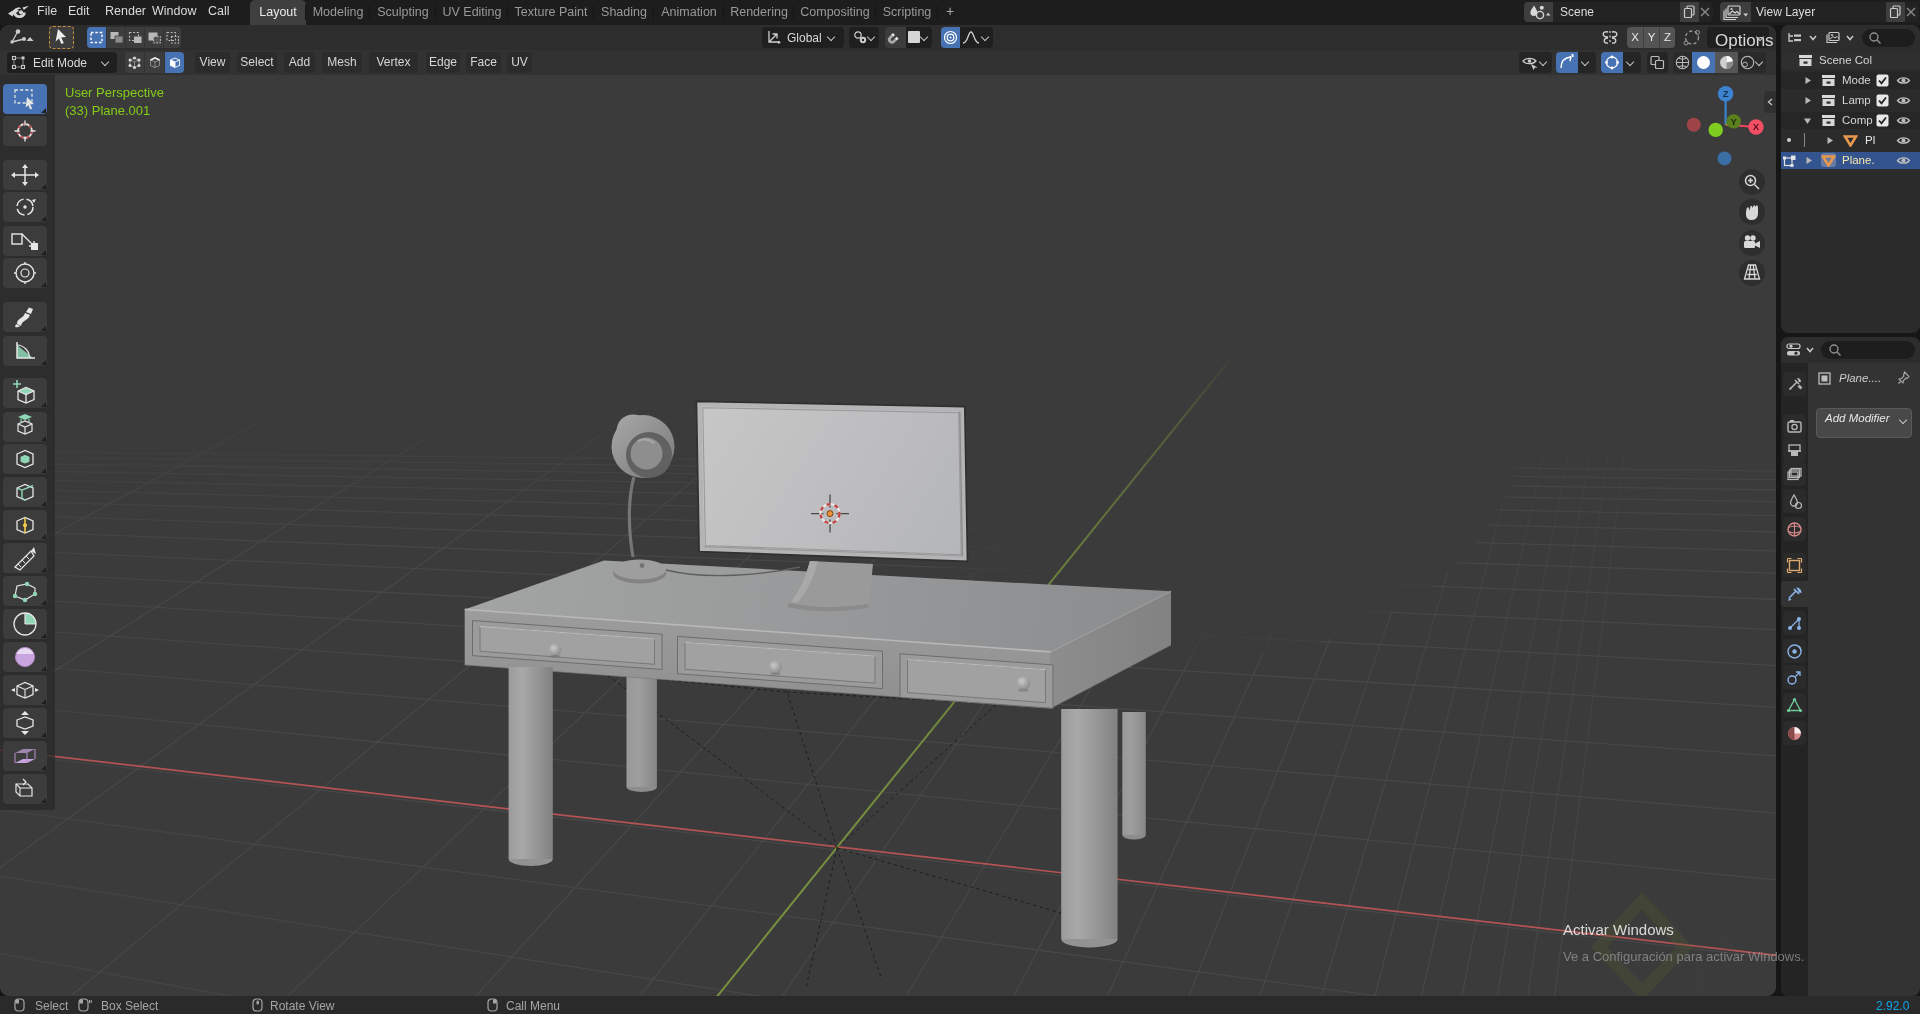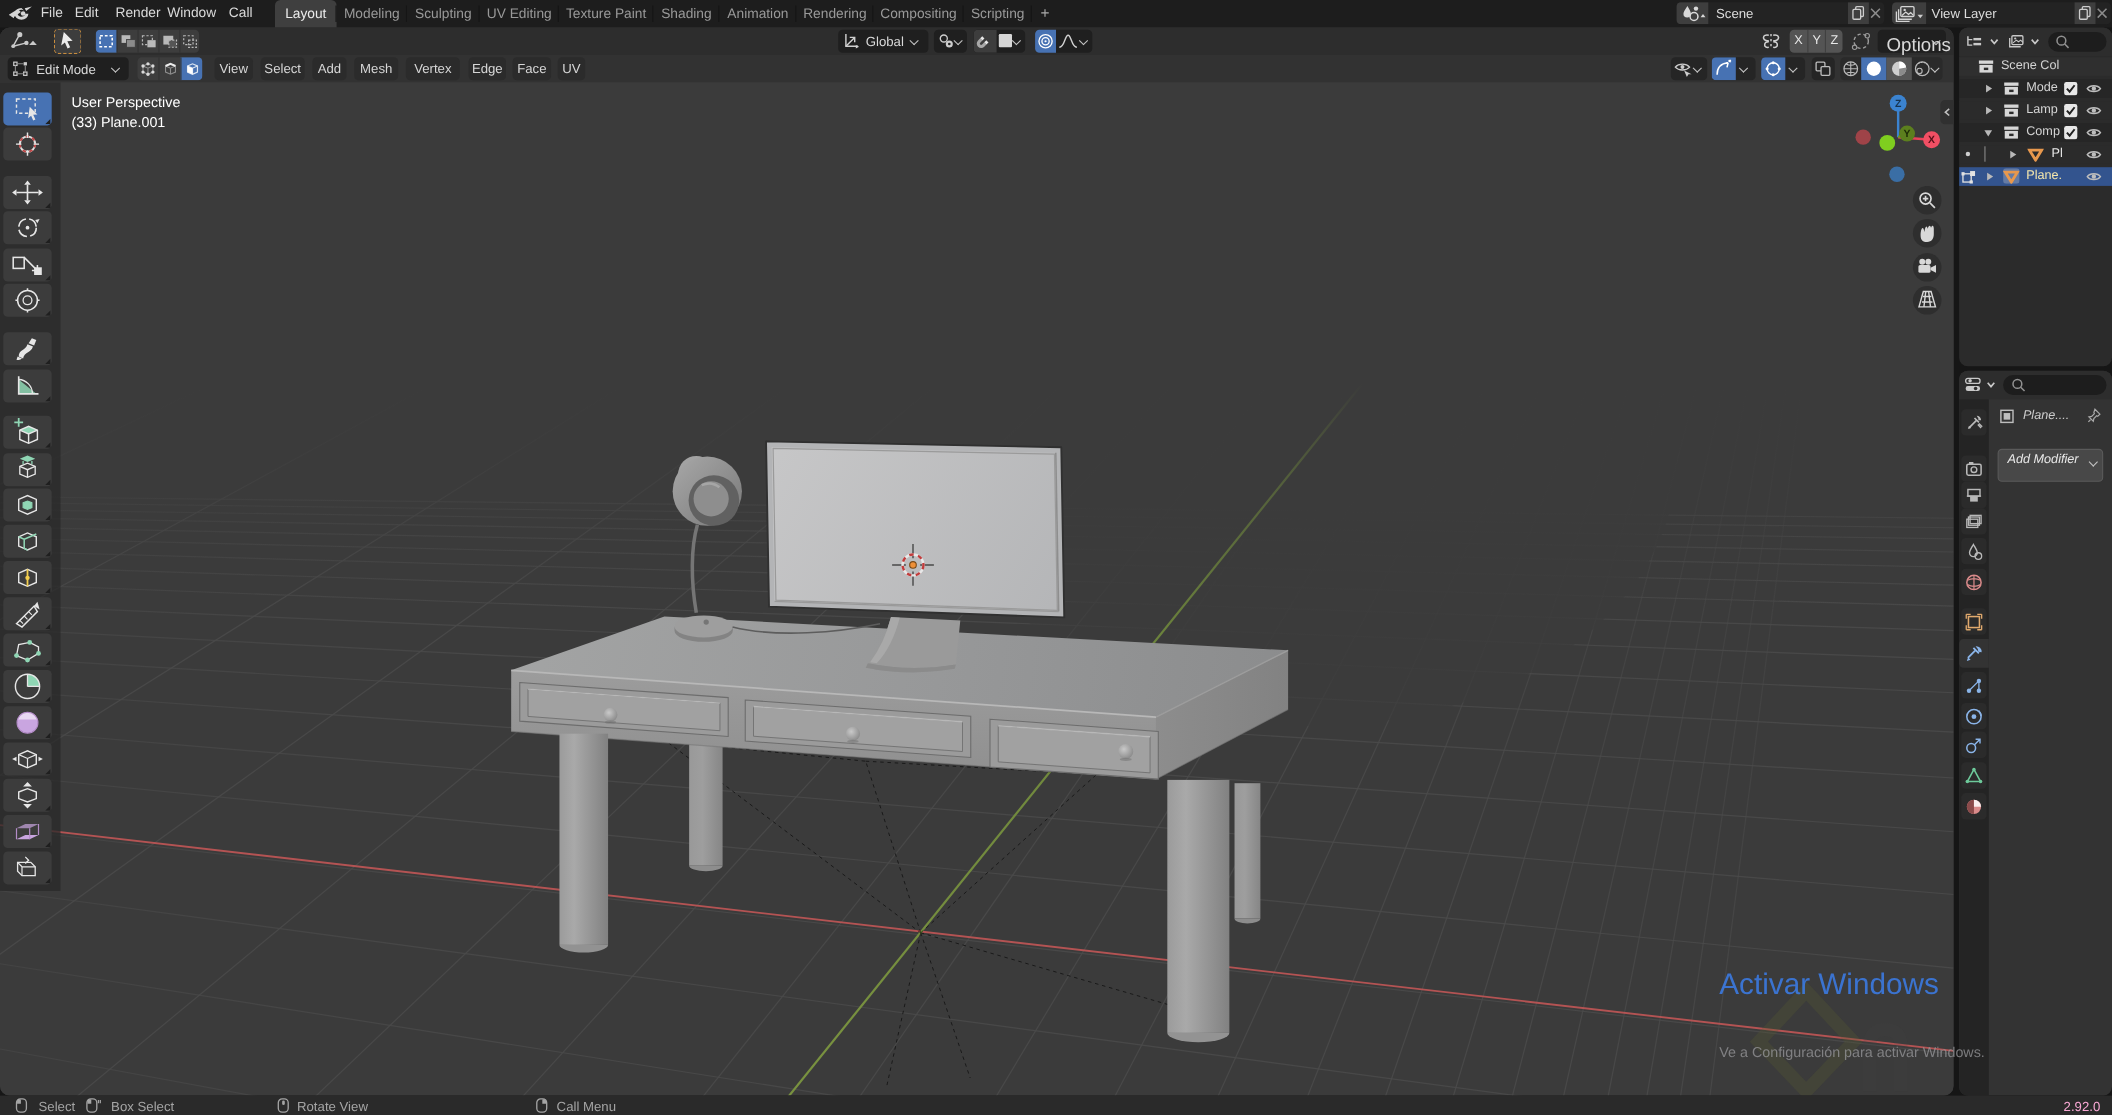--- a/index.html
+++ b/index.html
@@ -718,21 +718,21 @@
       <div class="tbtn" style="top:699px;height:30px">
         <svg width="44" height="30" viewBox="0 0 44 30">
           <path d="M13,10 L25,10 29,14 29,22 17,22 13,18Z" fill="none" stroke="#e6e6e6" stroke-width="1.2"></path>
           <path d="M13,10 L17,14 L29,14 M17,14 L17,22" stroke="#e6e6e6" stroke-width="1.1" fill="none"></path>
           <path d="M20,5 l3,3 -3,3" fill="none" stroke="#e6e6e6" stroke-width="1.2"></path>
         </svg>
         <svg class="abs" style="right:1px;bottom:1px" width="5" height="5" viewBox="0 0 5 5">
           <path d="M5,0 L5,5 L0,5Z" fill="#1f1f1f"></path>
         </svg>
       </div>
-      <div class="abs" style="left:65px;top:9px;color:#ffffff;font-size:13px;line-height:18px">User Perspective<br>(33) Plane.001</div>
+      <div class="abs" style="left:65px;top:9px;color:#84cc16;font-size:13px;line-height:18px">User Perspective<br>(33) Plane.001</div>
       <svg class="abs" style="left:1670px;top:0px" width="106" height="215" viewBox="0 0 106 215">
 <line x1="55.6" y1="49.7" x2="55.6" y2="18.8" stroke="#3b83d0" stroke-width="2.2"></line>
 <line x1="55.6" y1="49.7" x2="86" y2="52" stroke="#e8445a" stroke-width="2.2"></line>
 <line x1="55.6" y1="49.7" x2="63.7" y2="46.4" stroke="#6d9b22" stroke-width="2.2"></line>
 <circle cx="55.6" cy="18.8" r="7.7" fill="#3b83d0"></circle>
 <text x="55.6" y="22" font-size="9.5" fill="#16334f" text-anchor="middle" font-family="Liberation Sans" font-weight="bold">Z</text>
 <circle cx="86" cy="52" r="7.7" fill="#f24f64"></circle>
 <text x="86" y="55.2" font-size="9.5" fill="#581019" text-anchor="middle" font-family="Liberation Sans" font-weight="bold">X</text>
 <circle cx="63.7" cy="46.4" r="7.2" fill="#5c7f1e"></circle>
 <text x="63.7" y="49.6" font-size="9.5" fill="#1c2a06" text-anchor="middle" font-family="Liberation Sans" font-weight="bold">Y</text>
@@ -1008,15 +1008,15 @@
     <svg class="abs" style="left:250px;top:2px" width="16" height="14" viewBox="0 0 16 14">
       <rect x="3" y="1" width="9" height="12" rx="3.5" fill="none" stroke="#a5a5a5" stroke-width="1.2"></rect>
       <rect x="6.5" y="2.5" width="2.4" height="4" rx="1.2" fill="#a5a5a5"></rect>
     </svg>
     <div class="abs" style="left:270px;top:2.5px">Rotate View</div>
     <svg class="abs" style="left:485px;top:2px" width="16" height="14" viewBox="0 0 16 14">
       <rect x="3" y="1" width="9" height="12" rx="3.5" fill="none" stroke="#a5a5a5" stroke-width="1.2"></rect>
       <path d="M11.5,2.5 a3,3 0 0 0 -3.5,-1 l0,4 3.5,0Z" fill="#a5a5a5"></path>
     </svg>
     <div class="abs" style="left:506px;top:2.5px">Call Menu</div>
-    <div class="abs" style="left:1876px;top:2.5px;color:#f9a8d4">2.92.0</div>
+    <div class="abs" style="left:1876px;top:2.5px;color:#0ea5e9">2.92.0</div>
   </div>
-<div class="abs" style="left:1563px;top:880px;font-size:27px;color:#3b82f6;opacity:0.8;z-index:50">Activar Windows</div>
+<div class="abs" style="left:1563px;top:921px;font-size:15px;color:#ffffff;opacity:0.8;z-index:50">Activar Windows</div>
 <div class="abs" style="left:1563px;top:948.5px;font-size:13px;color:#98989b;opacity:0.75;z-index:50">Ve a Configuración para activar Windows.</div>
 </body></html>

